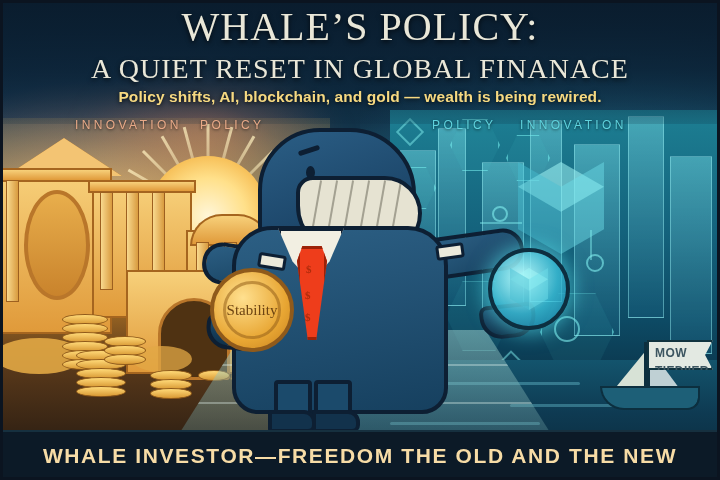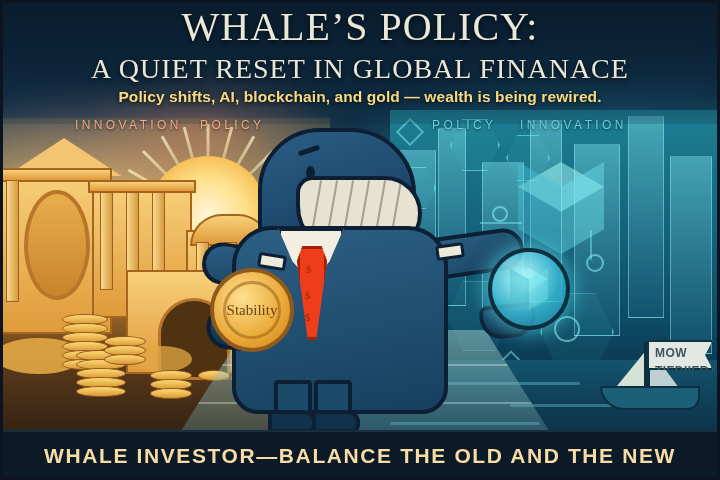--- a/index.html
+++ b/index.html
@@ -342,16 +342,16 @@
   <div class="title2">A QUIET RESET IN GLOBAL FINANACE</div>
   <div class="subtitle">Policy shifts, AI, blockchain, and gold — wealth is being rewired.</div>
   <div class="tags" id="tags">
       <div class="tag warm" style="left: 75px; color: rgb(232, 169, 135);">INNOVATION</div>
       <div class="tag warm" style="left: 200px; color: rgb(232, 169, 135);">POLICY</div>
       <div class="tag cool" style="left: 432px; color: rgb(95, 210, 221);">POLICY</div>
       <div class="tag cool" style="left: 520px; color: rgb(95, 210, 221);">INNOVATION</div>
     </div>
 
   <div class="banner">
-    <span>WHALE INVESTOR—BALANCE THE OLD AND THE NEW</span>
+    <span>WHALE INVESTOR—FREEDOM THE OLD AND THE NEW</span>
   </div>
   <div class="frame"></div>
 </div>
 
 </body></html>

